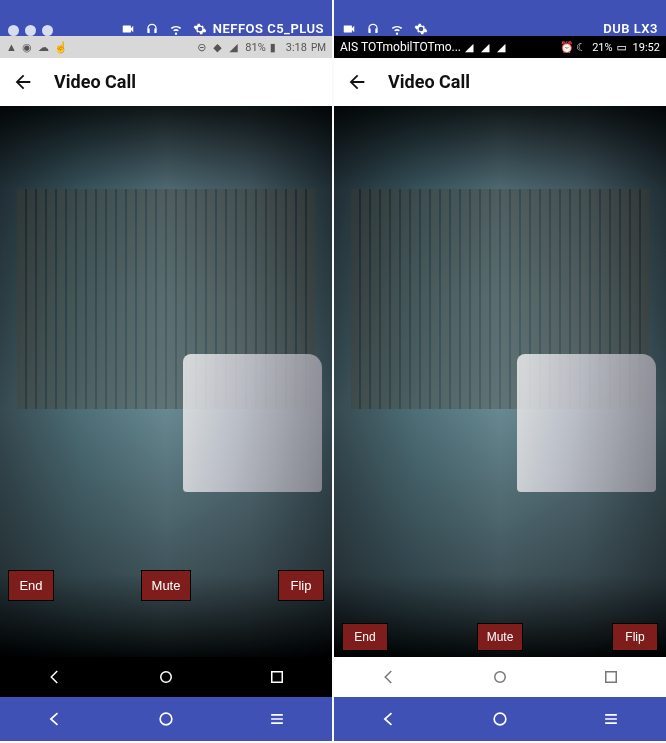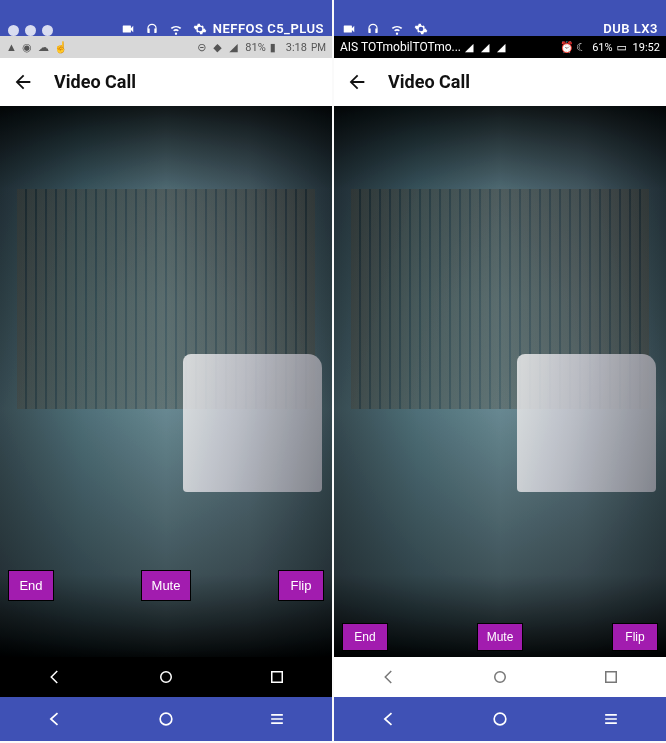--- a/index.html
+++ b/index.html
@@ -79,21 +79,21 @@
     background: linear-gradient(100deg, #e8e8e8 0%, #c8c8d0 40%, #909098 100%);
     border-radius: 8px 14px 4px 4px; opacity:0.85;
   }
   .btn-row {
     position: absolute; left: 0; right: 0; display: flex;
     justify-content: space-between; padding: 0 8px;
   }
   .btn-row.a { bottom: 56px; }
   .btn-row.b { bottom: 6px; }
   .call-btn {
-    background: #a21caf; border: 1px solid #000; color: #fff;
+    background: #7f1d1d; border: 1px solid #000; color: #fff;
     font-size: 13px; padding: 7px 10px; min-width: 46px; text-align: center;
     cursor: pointer;
   }
   
   .androidnav {
     height: 40px; display: flex; align-items: center; justify-content: space-around;
   }
   .nav-dark { background: #000; color: #fff; }
   .nav-light { background: #fff; color: #777; }
   .nav-ico { width: 18px; height: 18px; }
@@ -243,21 +243,21 @@
     </div>
 
     <div class="statusbar sb-dark">
       <span style="font-size:12px;line-height:9px">AIS TOTmobilTOTmo...</span>
       <span class="si">◢</span>
       <span class="si">◢</span>
       <span class="si">◢</span>
       <div class="sb-right">
         <span class="si">⏰</span>
         <span class="si">☾</span>
-        <span>61%</span>
+        <span>21%</span>
         <span class="si">▭</span>
         <span>19:52</span>
       </div>
     </div>
 
     <div class="app-header">
       <svg viewBox="0 0 24 24" width="22" height="22">
           <path fill="#111" d="M20 11H7.8l5.6-5.6L12 4l-8 8 8 8 1.4-1.4L7.8 13H20z"></path>
         </svg>
       <span class="app-title">Video Call</span>

